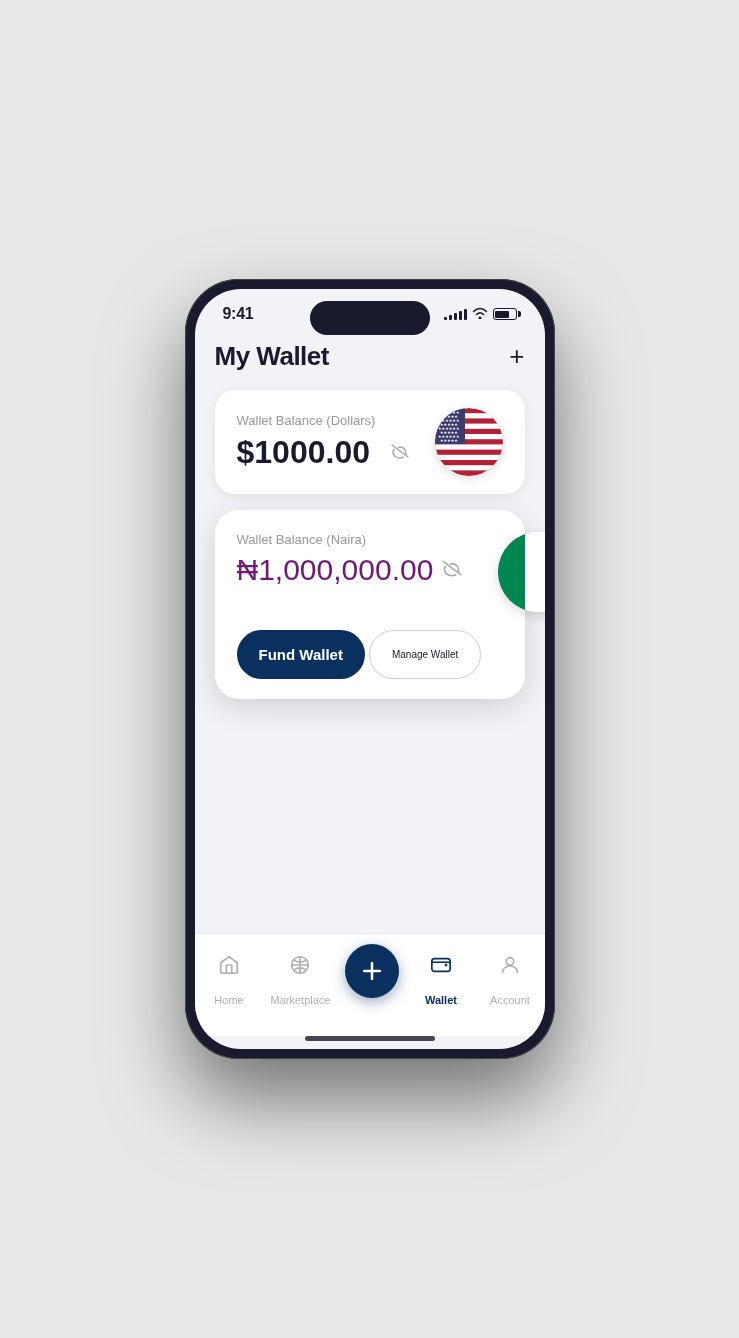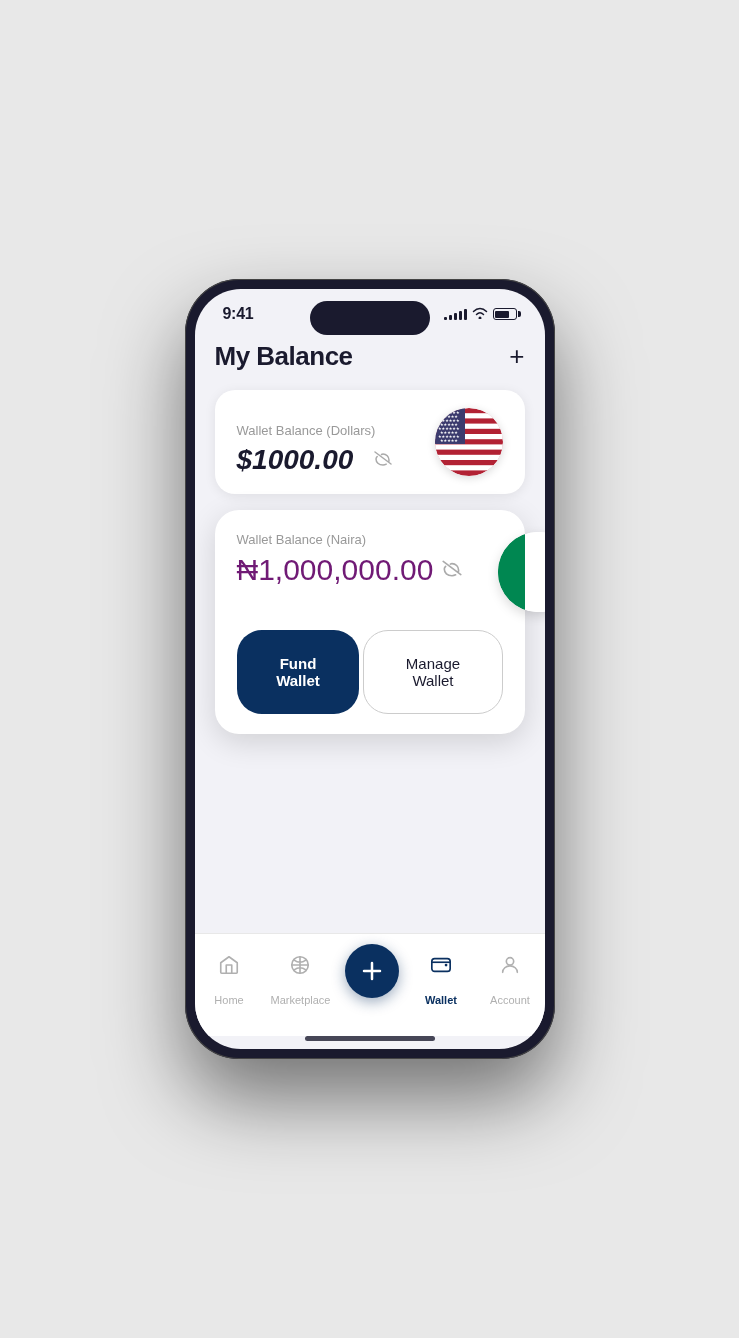--- a/index.html
+++ b/index.html
@@ -150,43 +150,42 @@
       cursor: pointer;
     }
 
     
     .dollar-card {
       background: #fff;
       border-radius: 20px;
       padding: 18px 22px;
       display: flex;
       justify-content: space-between;
-      align-items: flex-end;
+      align-items: center;
       margin-bottom: 16px;
       box-shadow: 0 2px 12px rgba(0,0,0,0.08);
       flex-shrink: 0;
     }
 
     .card-left {}
 
     .card-label {
       font-size: 13px;
       color: #999;
       margin-bottom: 6px;
       font-weight: 400;
     }
 
     .card-amount {
-      font-size: 28px;
+      font-size: 32px;
       font-weight: 700;
       color: #1a1a2e;
       display: flex;
       align-items: center;
       gap: 20px;
-      font-style: italic;
     }
 
     .eye-slash {
       display: inline-block;
       font-size: 16px;
       color: #aaa;
       cursor: pointer;
     }
 
     
@@ -260,22 +259,22 @@
       font-size: 15px;
       font-weight: 600;
       cursor: pointer;
     }
 
     .btn-manage {
       background: transparent;
       color: #1a1a2e;
       border: 1.5px solid #ccc;
       border-radius: 25px;
-      padding: 24px 22px;
-      font-size: 15px;
+      padding: 18px 22px;
+      font-size: 10px;
       font-weight: 500;
       cursor: pointer;
     }
 
     
     .empty-area {
       flex: 1;
     }
 
     
@@ -373,21 +372,21 @@
         </span>
         <div class="battery-icon">
           <div class="battery-fill"></div>
         </div>
       </div>
     </div>
 
     <div class="main-content">
 
       <div class="header">
-        <span class="header-title">My Balance</span>
+        <span class="header-title">My Wallet</span>
         <span class="header-plus">+</span>
       </div>
 
       <div class="dollar-card">
         <div class="card-left">
           <div class="card-label">Wallet Balance (Dollars)</div>
           <div class="card-amount">
             <span>$1000.00</span>
             <span class="eye-slash">
               <svg width="20" height="16" viewBox="0 0 20 16" fill="none">

